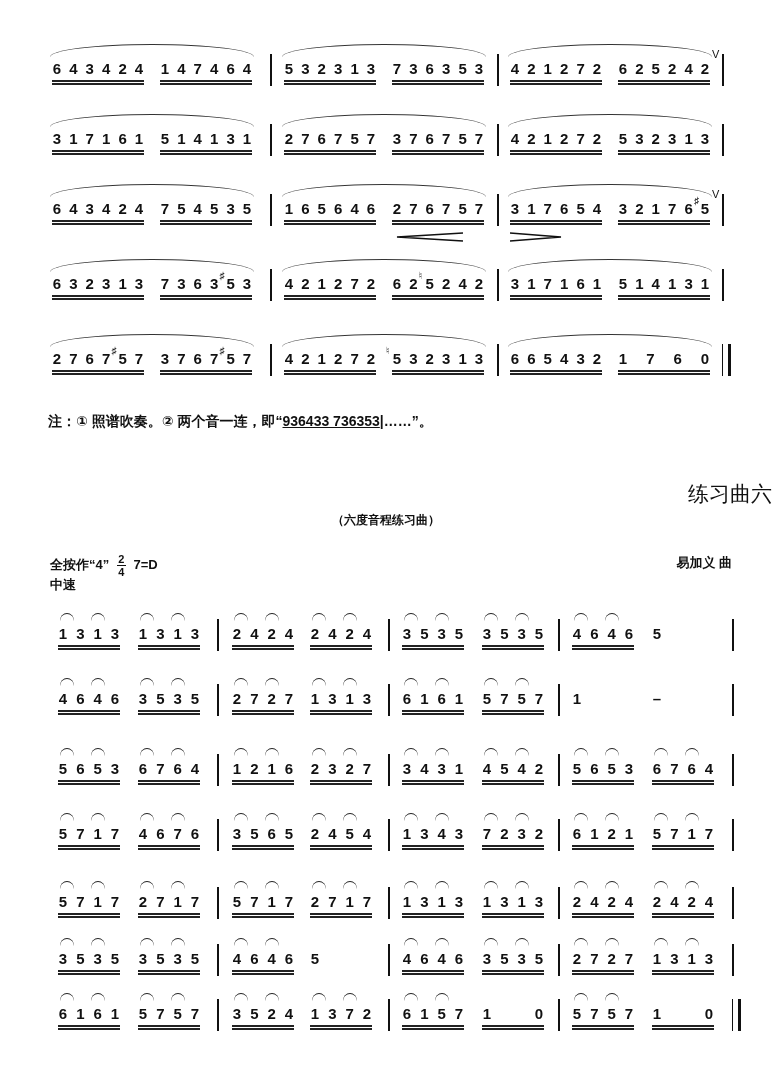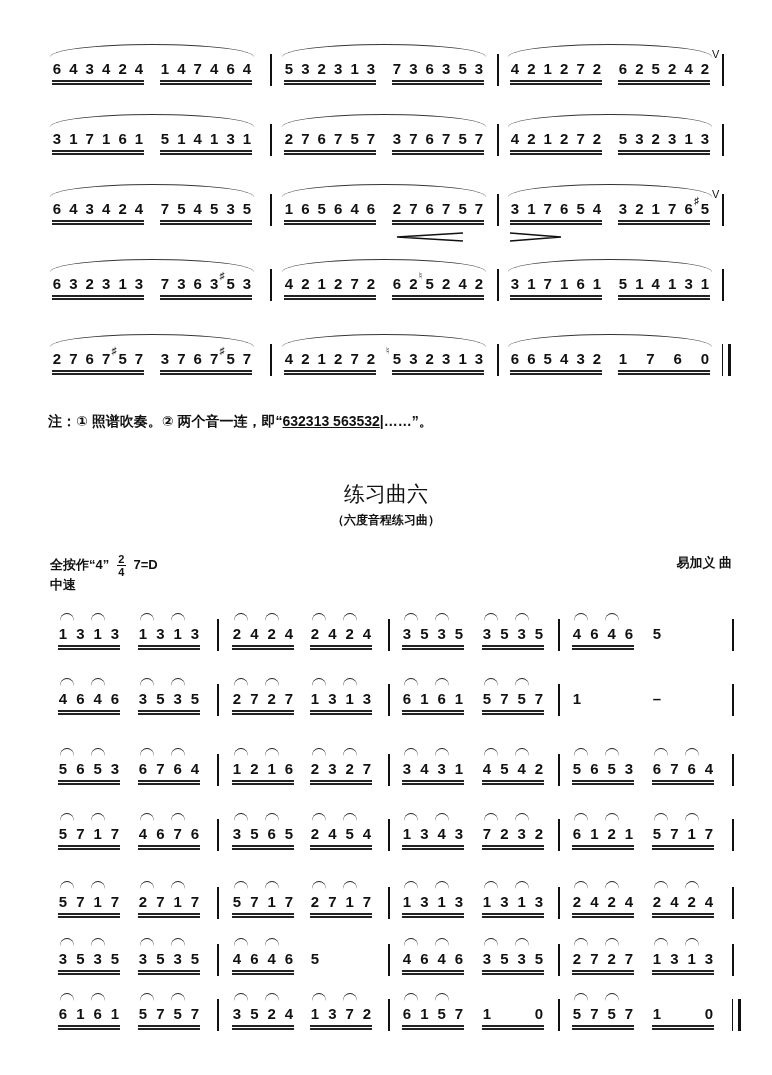--- a/index.html
+++ b/index.html
@@ -14,21 +14,21 @@
   .n { position:relative; display:inline-block; width:10px; text-align:center; line-height:18px; }
   .n .acc { position:absolute; left:-6px; top:-8px; font-size:10px; font-weight:bold; }
   .ul1 { position:absolute; left:0; right:0; top:30px; height:2px; background:#222; }
   .ul2 { position:absolute; left:0; right:0; top:33px; height:2px; background:#222; }
   .slur { position:absolute; height:12px; border-top:1.5px solid #333; border-radius:50% 50% 0 0 / 100% 100% 0 0; }
   .arc { position:absolute; top:-2px; width:14px; height:7px; border-top:1.5px solid #222;
          border-radius:50% 50% 0 0 / 100% 100% 0 0; }
   .breath { position:absolute; font-size:11px; top:-2px; }
   .hairpin { position:absolute; }
   .note-text { position:absolute; left:48px; top:413px; font-size:14px; font-weight:bold; white-space:nowrap; }
-  .title { position:absolute; left:0; width:772px; top:480px; text-align:center; font-size:21px;
+  .title { position:absolute; left:0; width:772px; top:480px; text-align:right; font-size:21px;
            font-family:"DejaVu Serif", serif; }
   .subtitle { position:absolute; left:0; width:772px; top:512px; text-align:center; font-size:12px; font-weight:bold; }
   .meta-left { position:absolute; left:50px; top:554px; font-size:13px; font-weight:bold; }
   .meta-left2 { position:absolute; left:50px; top:576px; font-size:13px; font-weight:bold; }
   .meta-right { position:absolute; right:40px; top:554px; font-size:13px; font-weight:bold; }
   .frac { display:inline-block; vertical-align:middle; text-align:center; line-height:10px; font-size:11px; margin:0 4px; }
   .frac span { display:block; }
   .frac .line { border-top:1px solid #111; width:9px; margin:1px auto; }
 </style>
 </head>
@@ -1115,21 +1115,21 @@
         <div class="ul2"></div>
       </div>
       <div class="bar" style="left: 217px; top: 4px; height: 32px;"></div>
       <div class="bar" style="left: 388px; top: 4px; height: 32px;"></div>
       <div class="bar" style="left: 558px; top: 4px; height: 32px;"></div>
       <div class="bar final2" style="left: 732px; top: 4px; height: 32px;"></div>
     </div>
   </div>
 
 <div class="note-text">
-  <span>注：</span><span>① 照谱吹奏。② 两个音一连，即“</span><span style="text-decoration:underline;">632313 563532</span><span>|……”。</span>
+  <span>注：</span><span>① 照谱吹奏。② 两个音一连，即“</span><span style="text-decoration:underline;">936433 736353</span><span>|……”。</span>
 </div>
 
 <div class="title">练习曲六</div>
 <div class="subtitle">（六度音程练习曲）</div>
 <div class="meta-left">
   <span>全按作“4”</span>
   <span class="frac"><span>2</span><span class="line"></span><span>4</span></span>
   <span>7=D</span>
 </div>
 <div class="meta-left2">中速</div>

